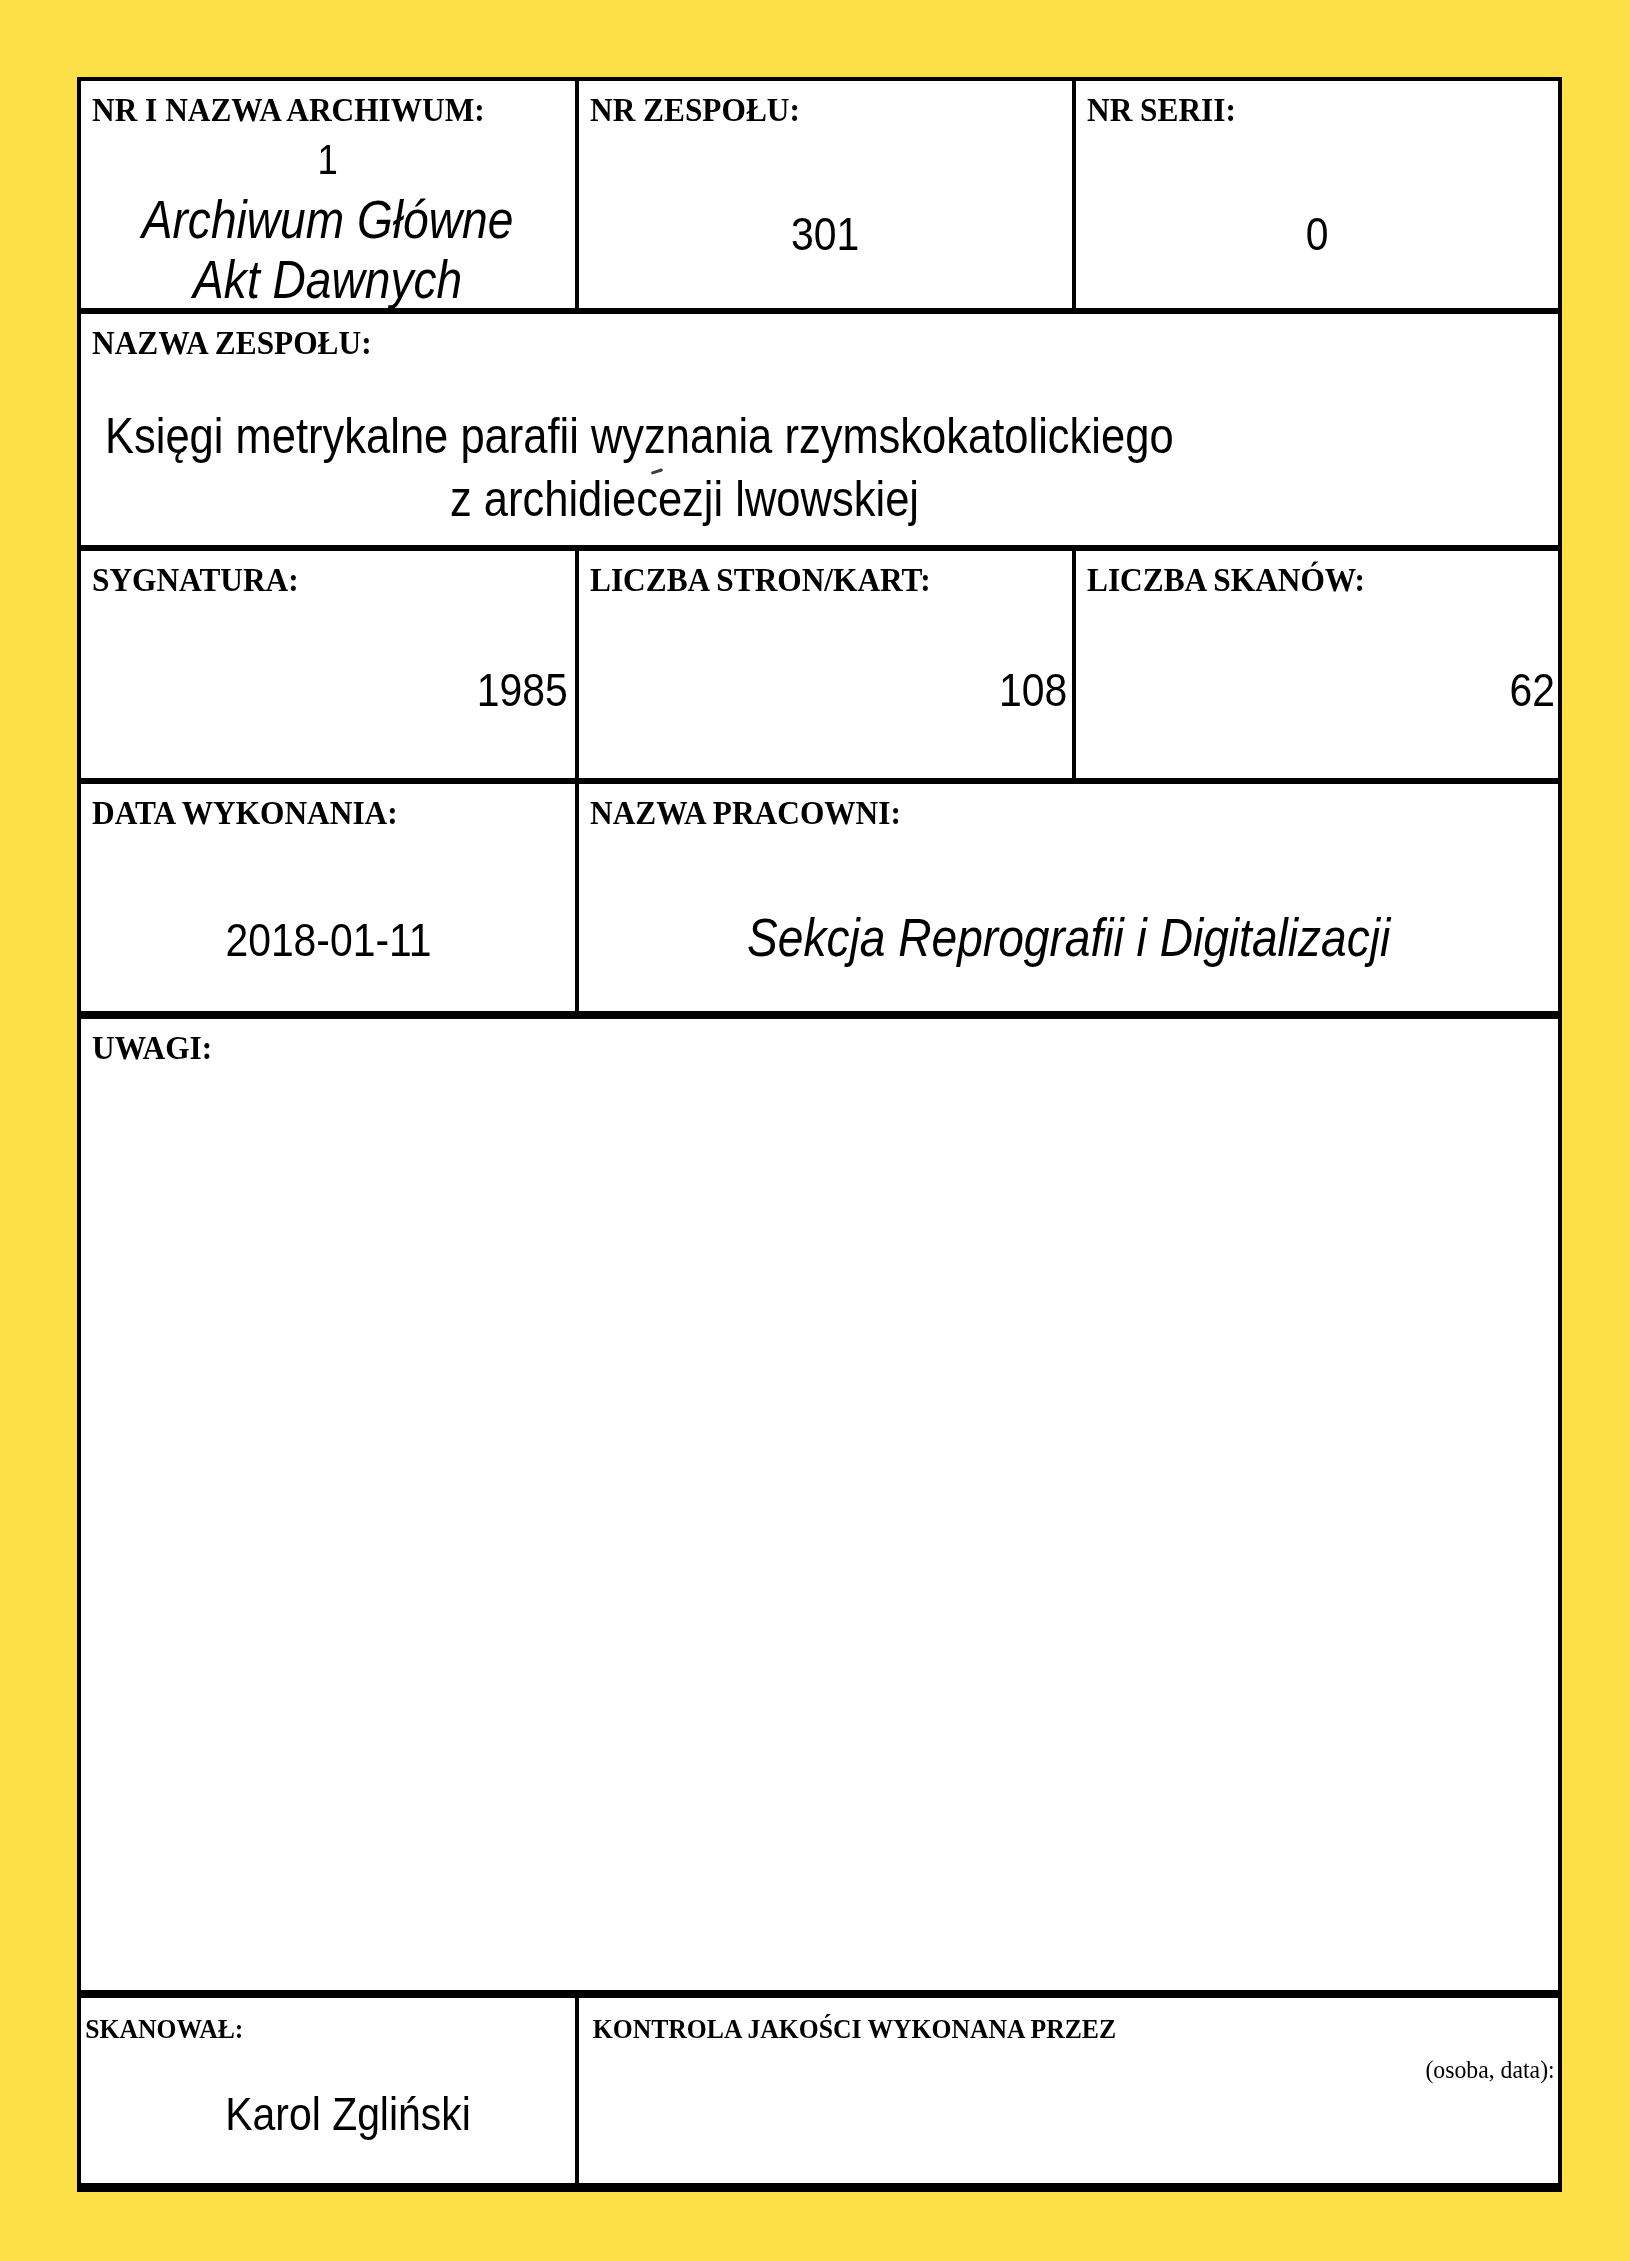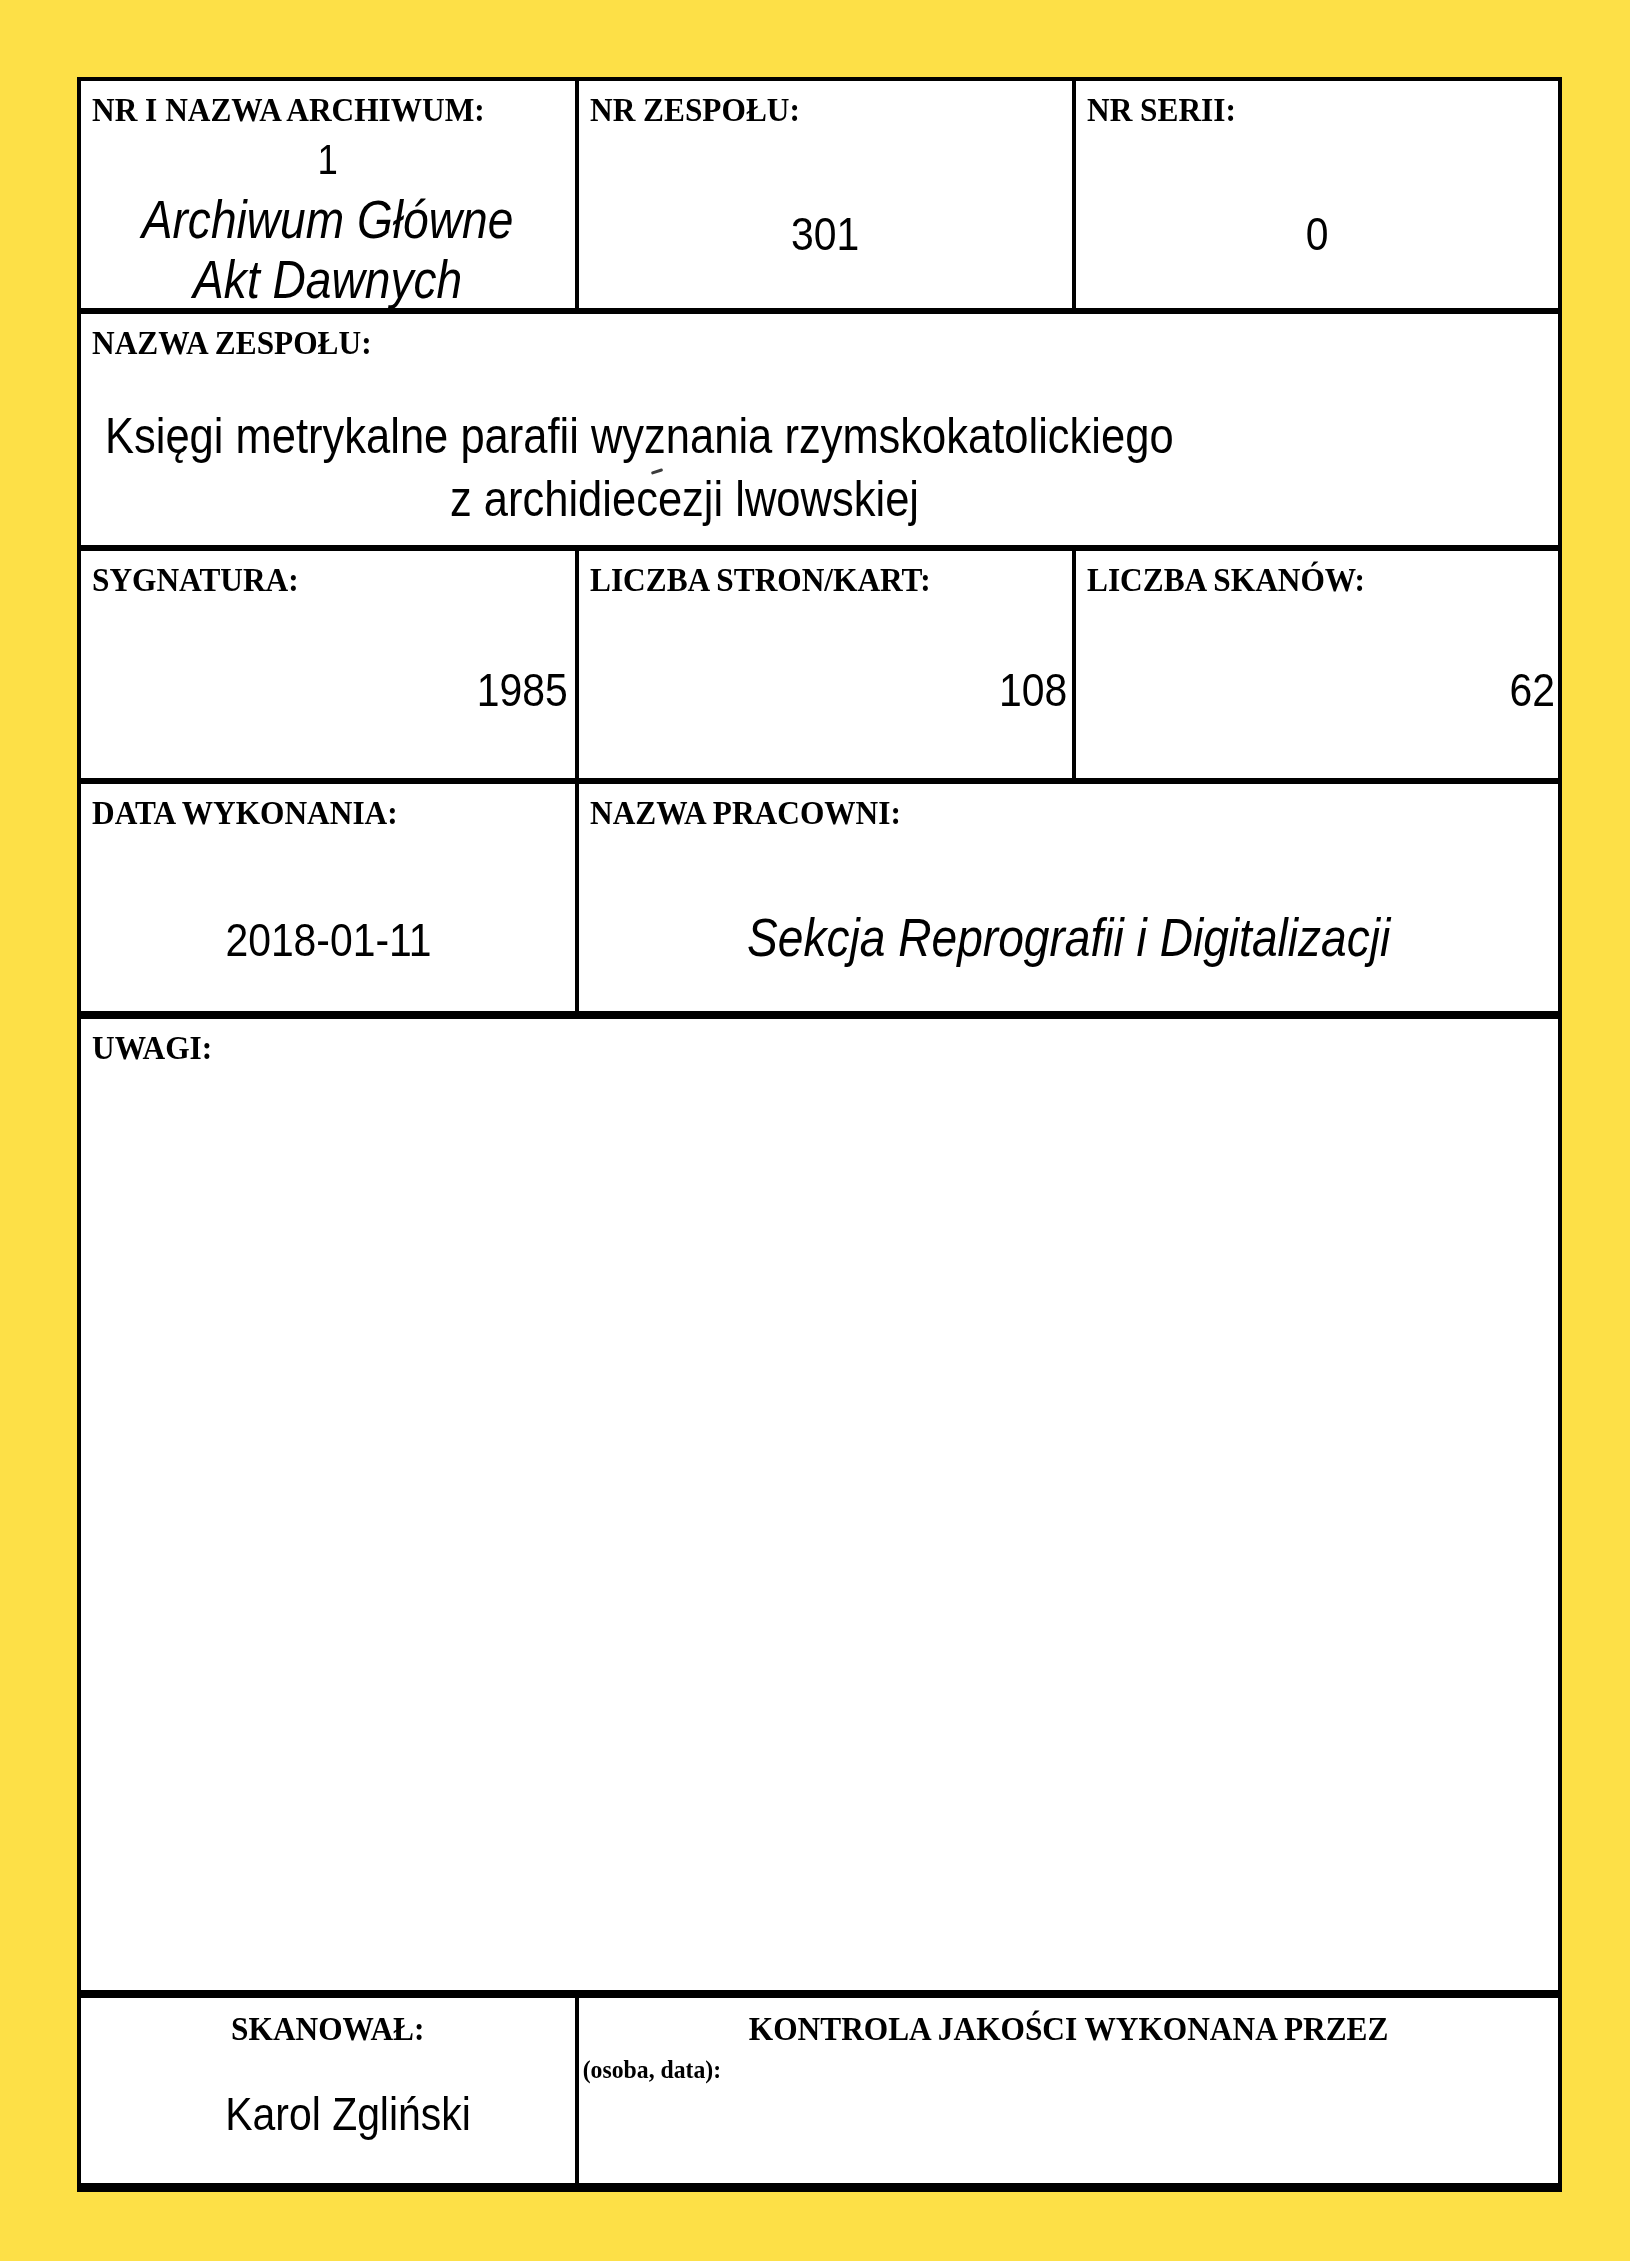--- a/index.html
+++ b/index.html
@@ -17,26 +17,26 @@
   .r4{height:235px;border-bottom-width:8px;}
   .r5{height:979px;border-bottom-width:8px;}
   .r6{height:185px;border-bottom:none;flex:1;}
   .cell{position:relative;box-sizing:border-box;border-right:4px solid #000;overflow:hidden;}
   .cell:last-child{border-right:none;flex:1;}
   .w1{width:498px;}
   .w2{width:497px;}
   .label{position:absolute;top:10.5px;left:10.5px;
        font-family:"Liberation Serif","DejaVu Serif",serif;font-weight:700;font-size:33px;
        line-height:37px;white-space:nowrap;transform:scaleX(0.95);transform-origin:left top;}
-  .label-center{position:absolute;top:13px;left:0;width:100%;text-align:center;
-       font-family:"Liberation Serif","DejaVu Serif",serif;font-weight:700;font-size:33px;
+  .label-center{position:absolute;top:13px;left:0;width:100%;text-align:left;
+       font-family:"Liberation Serif","DejaVu Serif",serif;font-weight:700;font-size:27px;
        line-height:37px;white-space:nowrap;text-decoration:underline;}
   .label-center .cond{display:inline-block;transform:scaleX(0.95);transform-origin:center top;}
-  .sublabel-center{position:absolute;top:57px;left:0;width:100%;text-align:left;
-       font-family:"Liberation Serif","DejaVu Serif",serif;font-weight:700;font-size:25px;
+  .sublabel-center{position:absolute;top:57px;left:0;width:100%;text-align:right;
+       font-family:"Liberation Serif","DejaVu Serif",serif;font-weight:400;font-size:25px;
        line-height:29px;white-space:nowrap;}
   .sublabel-center .cond{display:inline-block;transform:scaleX(0.95);transform-origin:center top;}
   .vals{position:absolute;left:0;width:100%;text-align:center;}
   .v{font-size:47px;line-height:53px;white-space:nowrap;}
   .v .cond{display:inline-block;transform:scaleX(0.87);transform-origin:center;}
   .stack{line-height:60px;}
   .stack .ln{display:block;white-space:nowrap;}
   .stack .cond{display:inline-block;transform:scaleX(0.87);transform-origin:center;}
   .num-one{font-size:42px;}
   .italic-v{font-style:italic;font-size:53px;}

